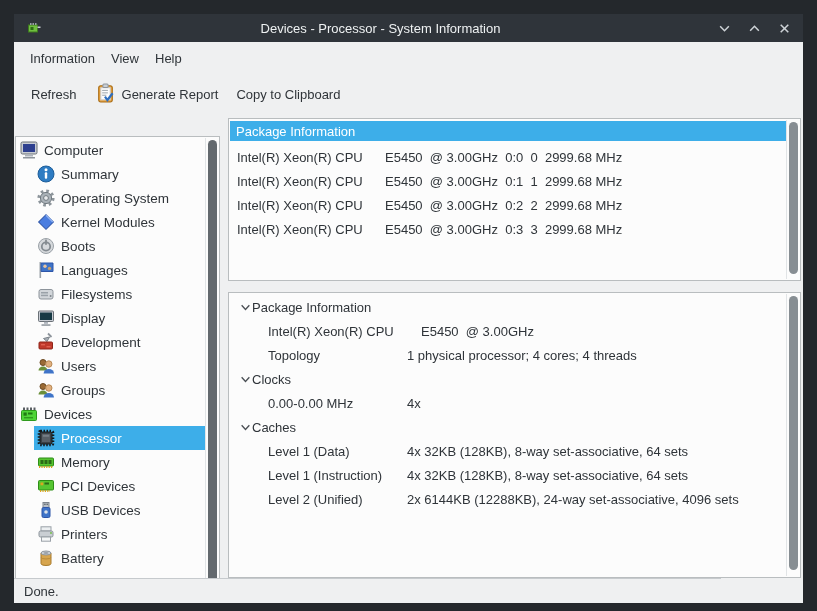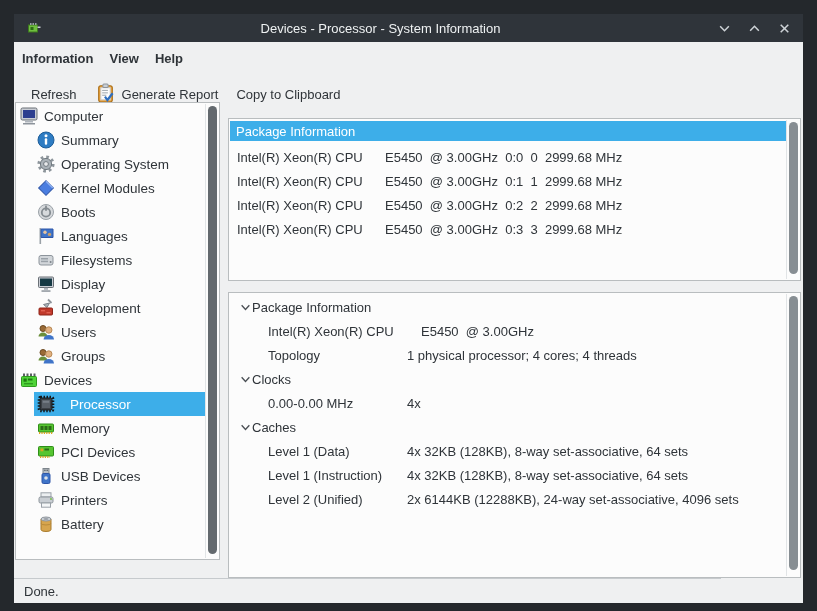--- a/index.html
+++ b/index.html
@@ -9,34 +9,34 @@
           overflow:hidden;}
   
   .titlebar{position:absolute;left:14px;top:14px;width:789px;height:28px;background:#2f343a;
             display:flex;align-items:center;padding:0 12px 0 12px;}
   .appicon{width:18px;height:18px;display:flex;align-items:center;}
   .title{flex:1;text-align:center;color:#eef1f2;font-size:13px;}
   .wctl{display:flex;gap:16px;align-items:center;}
   .wbtn{width:14px;height:14px;display:flex;align-items:center;justify-content:center;cursor:default;}
   
   .window-body{position:absolute;left:14px;top:42px;width:789px;height:561px;background:#eff0f1;}
-  .menubar{position:absolute;left:14px;top:44px;height:28px;display:flex;align-items:center;font-weight:bold;}
+  .menubar{position:absolute;left:14px;top:44px;height:28px;display:flex;align-items:center;padding-left:8px;}
   .menu-item{padding:4px 8px;color:#2f3439;}
   .toolbar{position:absolute;left:14px;top:74px;height:40px;display:flex;align-items:center;padding-left:8px;}
   .tbtn{display:flex;align-items:center;gap:6px;padding:4px 9px;color:#2f3439;}
   
   .panel{position:absolute;background:#fcfcfc;border:1px solid #b9bdbf;}
-  .sidebar{left:15px;top:102px;width:205px;height:458px;text-align:right;}
+  .sidebar{left:15px;top:136px;width:205px;height:458px;text-align:right;}
   .tree{position:absolute;left:1px;top:1px;bottom:1px;right:14px;overflow:hidden;}
   .trow{display:flex;height:24px;}
   .tin{display:flex;align-items:center;flex:1;height:24px;padding-left:2px;}
   .lvl1 .tin{margin-left:17px;}
   .ticon{width:20px;height:20px;margin-right:5px;display:flex;align-items:center;justify-content:center;flex:none;}
   .tlabel{white-space:nowrap;font-size:13.5px;}
-  .trow.sel .tin{background:#3daee9;gap:9px;}
+  .trow.sel .tin{background:#3daee9;}
   .trow.sel .tlabel{color:#ffffff;}
   
   .vscroll{position:absolute;top:1px;bottom:1px;right:1px;width:13px;background:#fcfcfc;border-left:1px solid #e1e4e6;}
   .vthumb{position:absolute;left:2px;width:9px;border-radius:5px;background:#878e93;}
   .sidebar .vthumb{background:#63696e;}
   
   .top-panel{left:228px;top:118px;width:573px;height:163px;}
   .list-header{position:absolute;left:1px;top:2px;right:14px;height:20px;background:#3daee9;color:#ffffff;
                display:flex;align-items:center;padding-left:6px;}
   .list-rows{position:absolute;left:1px;top:26px;right:14px;}

